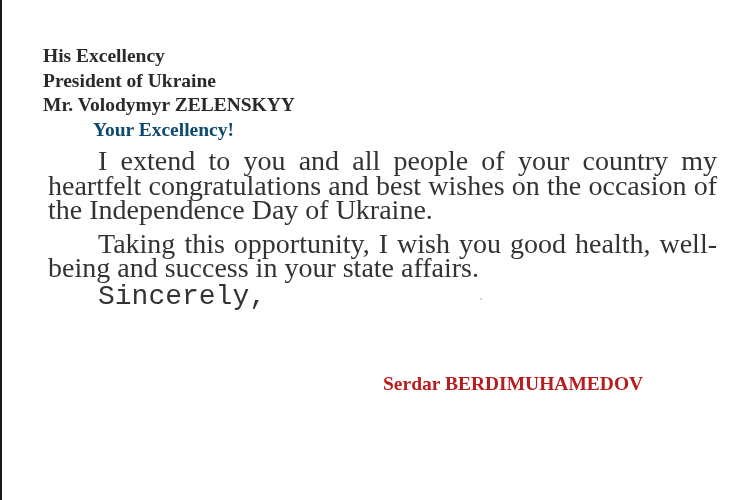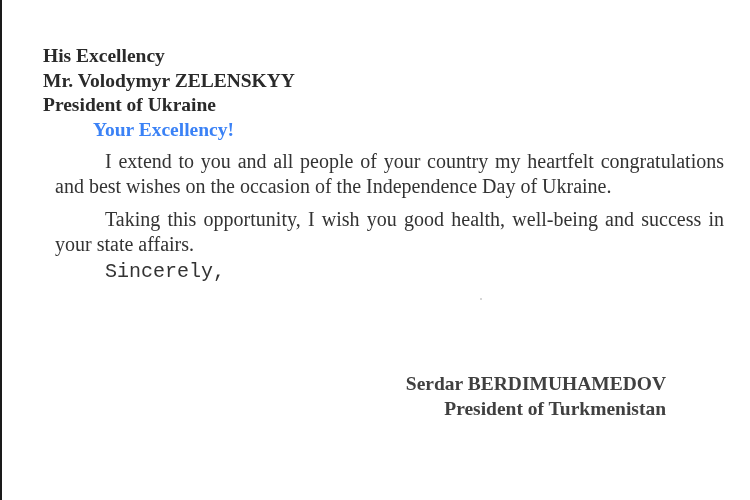--- a/index.html
+++ b/index.html
@@ -41,52 +41,52 @@
     margin-top: 28px;
   }
   .addressee div { white-space: nowrap; }
   .salutation {
     position: absolute;
     left: 50px;
     top: 118px;
     font-weight: bold;
     font-size: 19.5px;
     line-height: 24px;
-    color: #3b82f6;
+    color: #0c4a6e;
   }
   .body-text {
     position: absolute;
-    left: 12px;
+    left: 5px;
     top: 149px;
     width: 669px;
-    font-size: 20px;
+    font-size: 28px;
     line-height: 24.5px;
     color: #333333;
   }
   .para {
     margin: 0;
     text-align: justify;
     text-indent: 50px;
   }
   .para + .para { margin-top: 9px; }
   .closing {
     margin: 4px 0 0 0;
     text-indent: 50px;
     font-family: Liberation Mono, monospace;
   }
   .signature {
     position: absolute;
     left: 340px;
     top: 371px;
     width: 283px;
-    text-align: right;
+    text-align: left;
     font-weight: bold;
     font-size: 19.5px;
     line-height: 25px;
-    color: #404040;
+    color: #b91c1c;
   }
   .signature div { white-space: nowrap; }
   .speck {
     position: absolute;
     left: 480px;
     top: 298px;
     width: 2px;
     height: 2px;
     border-radius: 1px;
     background: #c8c8c8;
@@ -94,32 +94,31 @@
 </style>
 </head>
 <body>
 
 <div class="left-border"></div>
 
 <div class="page">
 
   <div class="addressee">
     <div>His Excellency</div>
+    <div>President of Ukraine</div>
     <div>Mr. Volodymyr ZELENSKYY</div>
-    <div>President of Ukraine</div>
   </div>
 
   <div class="salutation">Your Excellency!</div>
 
   <div class="body-text">
     <p class="para">I extend to you and all people of your country my heartfelt congratulations and best wishes on the occasion of the Independence Day of Ukraine.</p>
     <p class="para">Taking this opportunity, I wish you good health, well-being and success in your state affairs.</p>
     <p class="closing">Sincerely,</p>
   </div>
 
   <div class="signature">
     <div>Serdar BERDIMUHAMEDOV</div>
-    <div>President of Turkmenistan</div>
   </div>
 
 </div>
 
 <div class="speck"></div>
 
 </body></html>

